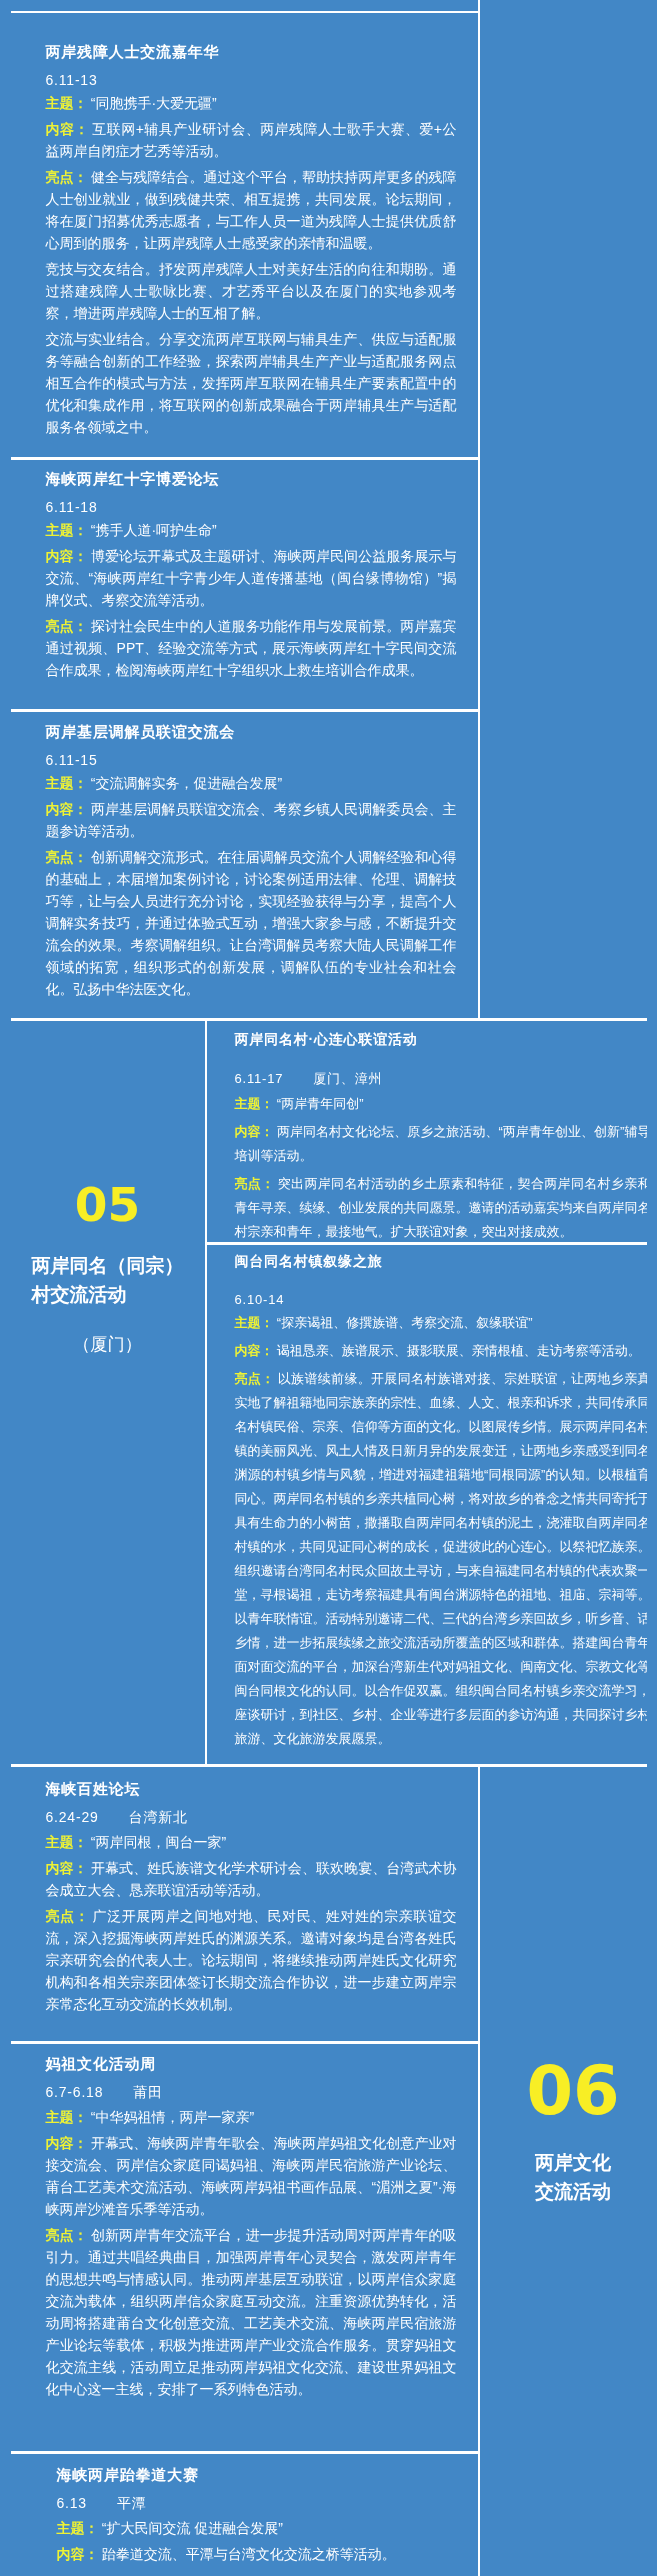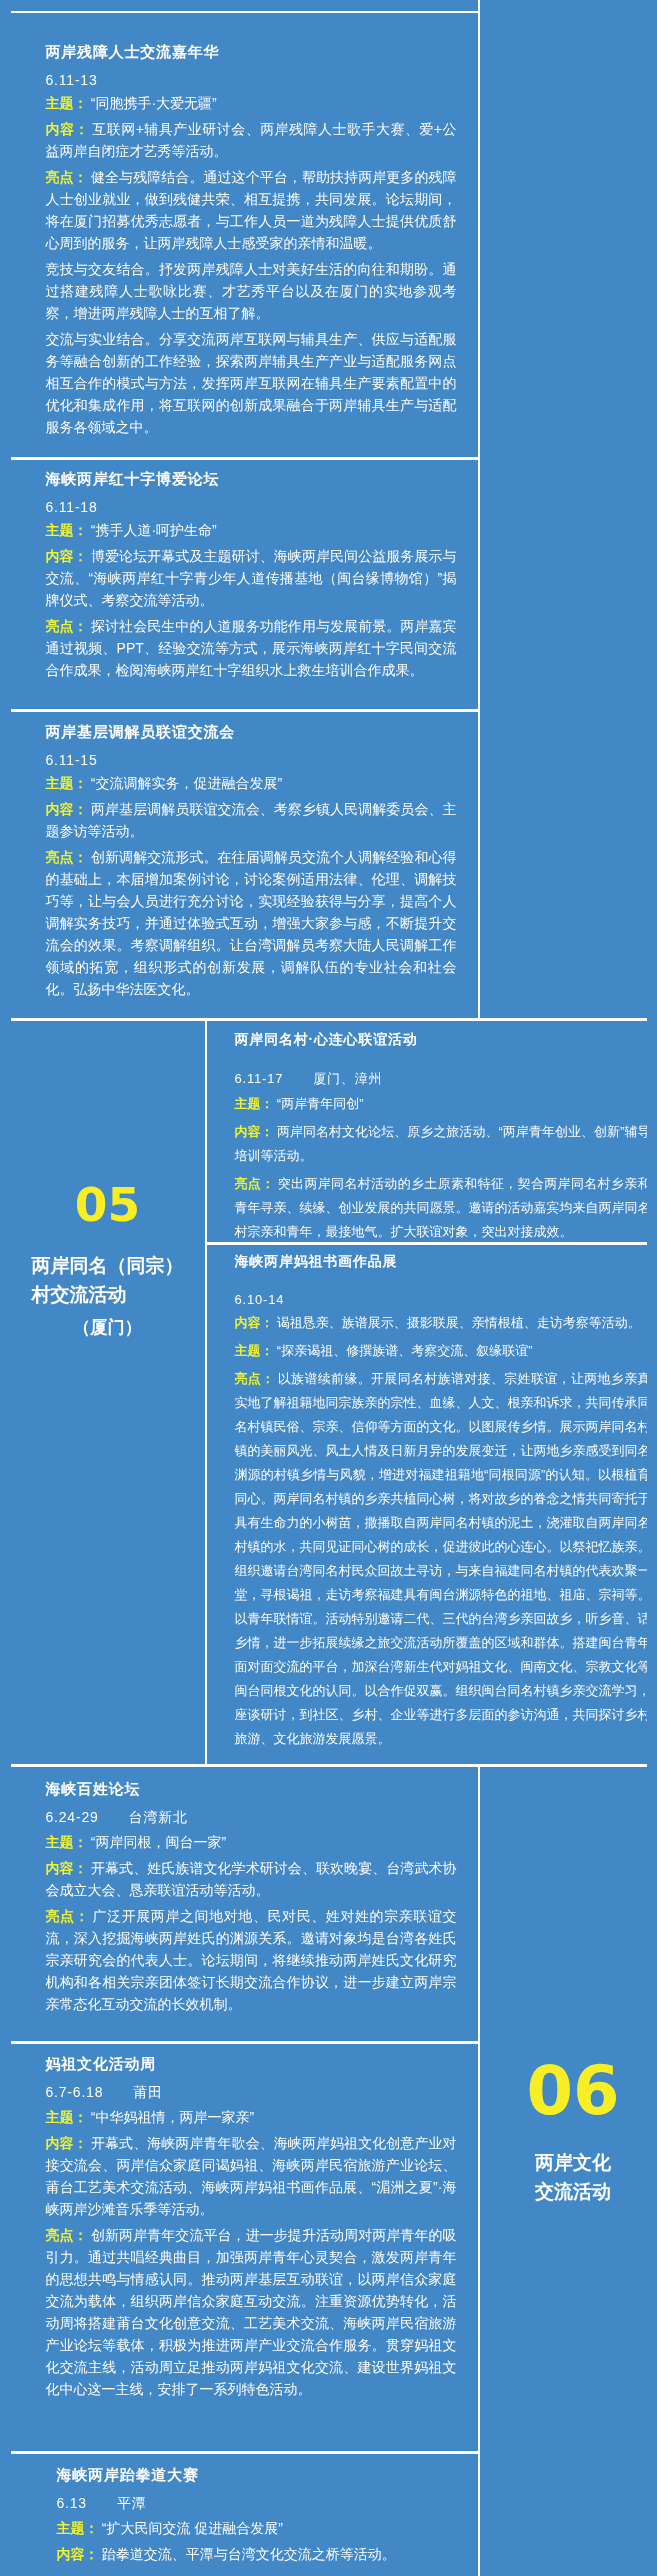--- a/index.html
+++ b/index.html
@@ -22,21 +22,21 @@
   
   .event.mid .etitle{font-size:14px;}
   .event.mid .edate{font-size:13px;margin-top:21px;}
   .event.mid .field{font-size:13px;line-height:24px;}
 
   .seclabel{position:absolute;display:flex;flex-direction:column;align-items:center;}
   .secnum{font-family:"DejaVu Sans",sans-serif;font-weight:bold;color:#f8ee25;line-height:1;}
   .sec05 .secnum{font-size:47px;margin-top:163px;}
   .sec06 .secnum{font-size:67px;margin-top:294px;}
   .sectitle{margin-top:23px;font-size:19px;font-weight:bold;line-height:29px;color:#fff;text-align:left;}
-  .secsub{margin-top:6px;font-size:17.3px;font-weight:bold;color:#fff;}
+  .secsub{margin-top:23px;font-size:17.3px;font-weight:normal;color:#fff;}
 </style>
 </head>
 <body>
 
 <div class="canvas">
 
   <div class="hline" style="top:10.7px;left:0;width:468px;"></div>
   <div class="hline" style="top:457px;left:0;width:468px;"></div>
   <div class="hline" style="top:709px;left:0;width:468px;"></div>
   <div class="hline" style="top:1018px;left:0;width:658px;"></div>
@@ -86,24 +86,24 @@
 
   <div class="event mid" style="left:224px;top:1031px;width:416px;">
     <h3 class="etitle">两岸同名村·心连心联谊活动</h3>
     <p class="edate"><span>6.11-17</span><span class="eloc">厦门、漳州</span></p>
     <p class="field"><span class="flabel">主题：</span><span>“两岸青年同创”</span></p>
     <p class="field"><span class="flabel">内容：</span><span>两岸同名村文化论坛、原乡之旅活动、“两岸青年创业、创新”辅导培训等活动。</span></p>
     <p class="field"><span class="flabel">亮点：</span><span>突出两岸同名村活动的乡土原素和特征，契合两岸同名村乡亲和青年寻亲、续缘、创业发展的共同愿景。邀请的活动嘉宾均来自两岸同名村宗亲和青年，最接地气。扩大联谊对象，突出对接成效。</span></p>
   </div>
 
   <div class="event mid" style="left:224px;top:1253px;width:416px;">
-    <h3 class="etitle">海峡两岸妈祖书画作品展</h3>
+    <h3 class="etitle">闽台同名村镇叙缘之旅</h3>
     <p class="edate"><span>6.10-14</span></p>
+    <p class="field"><span class="flabel">主题：</span><span>“探亲谒祖、修撰族谱、考察交流、叙缘联谊”</span></p>
     <p class="field"><span class="flabel">内容：</span><span>谒祖恳亲、族谱展示、摄影联展、亲情根植、走访考察等活动。</span></p>
-    <p class="field"><span class="flabel">主题：</span><span>“探亲谒祖、修撰族谱、考察交流、叙缘联谊”</span></p>
     <p class="field"><span class="flabel">亮点：</span><span>以族谱续前缘。开展同名村族谱对接、宗姓联谊，让两地乡亲真实地了解祖籍地同宗族亲的宗性、血缘、人文、根亲和诉求，共同传承同名村镇民俗、宗亲、信仰等方面的文化。以图展传乡情。展示两岸同名村镇的美丽风光、风土人情及日新月异的发展变迁，让两地乡亲感受到同名渊源的村镇乡情与风貌，增进对福建祖籍地“同根同源”的认知。以根植育同心。两岸同名村镇的乡亲共植同心树，将对故乡的眷念之情共同寄托于具有生命力的小树苗，撒播取自两岸同名村镇的泥土，浇灌取自两岸同名村镇的水，共同见证同心树的成长，促进彼此的心连心。以祭祀忆族亲。组织邀请台湾同名村民众回故土寻访，与来自福建同名村镇的代表欢聚一堂，寻根谒祖，走访考察福建具有闽台渊源特色的祖地、祖庙、宗祠等。以青年联情谊。活动特别邀请二代、三代的台湾乡亲回故乡，听乡音、话乡情，进一步拓展续缘之旅交流活动所覆盖的区域和群体。搭建闽台青年面对面交流的平台，加深台湾新生代对妈祖文化、闽南文化、宗教文化等闽台同根文化的认同。以合作促双赢。组织闽台同名村镇乡亲交流学习，座谈研讨，到社区、乡村、企业等进行多层面的参访沟通，共同探讨乡村旅游、文化旅游发展愿景。</span></p>
   </div>
 
   <div class="seclabel sec06" style="left:467px;top:1764px;width:191px;height:812px;">
     <div class="secnum">06</div>
     <div class="sectitle">
       <div>两岸文化</div>
       <div>交流活动</div>
     </div>
   </div>

